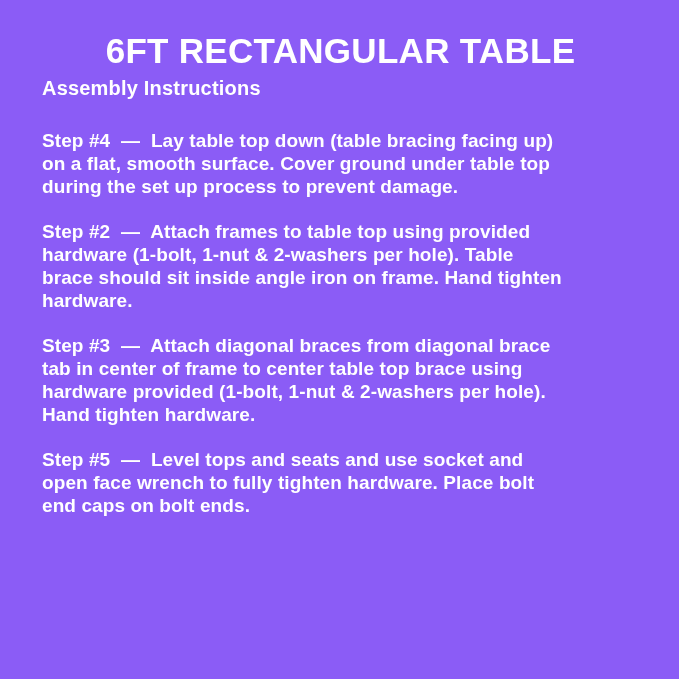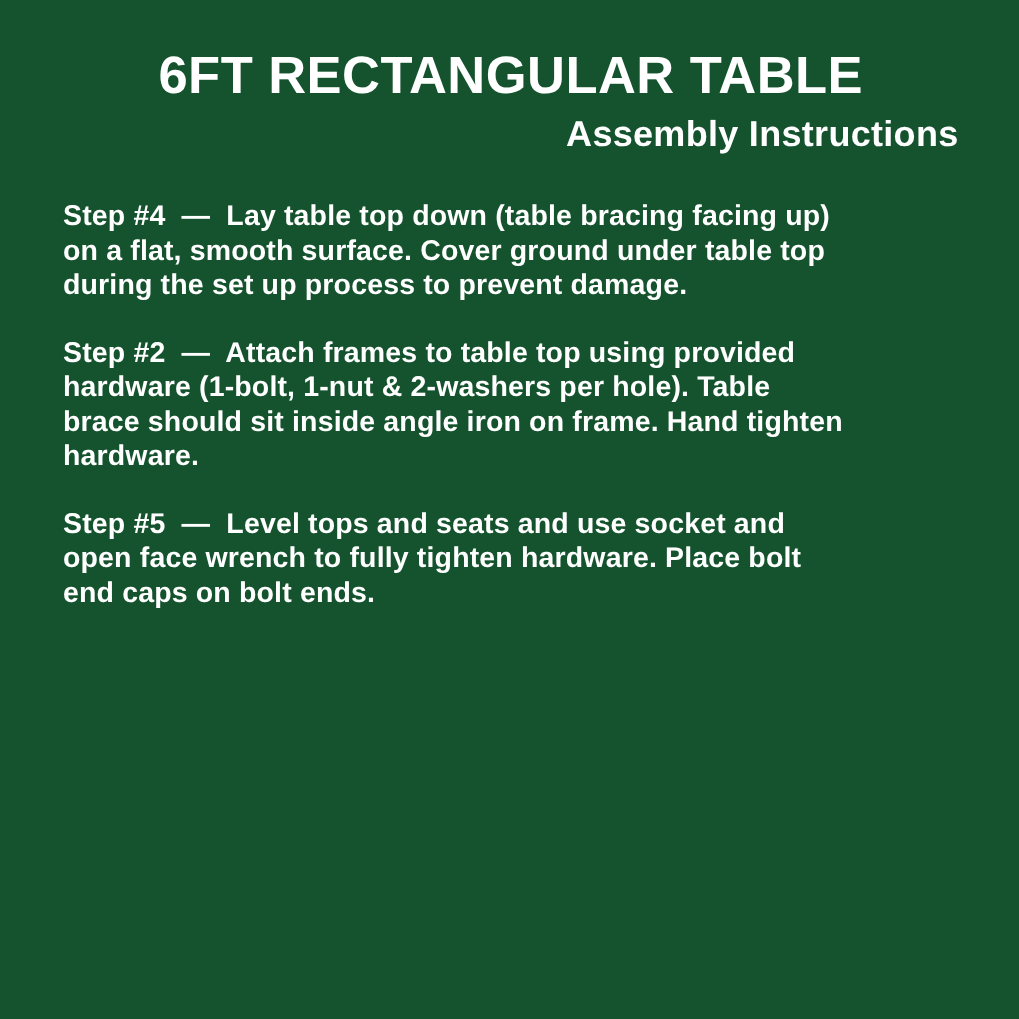--- a/index.html
+++ b/index.html
@@ -4,39 +4,39 @@
 <style>
   html, body {
     margin: 0;
     padding: 0;
     background: #000000;
   }
   .page {
     position: relative;
     width: 679px;
     height: 679px;
-    background: #14532d;
+    background: #8b5cf6;
     color: #ffffff;
     font-family: "Liberation Sans", sans-serif;
     font-weight: bold;
     box-sizing: border-box;
     padding: 32px 40px 0 42px;
     overflow: hidden;
   }
   .title {
     font-size: 35px;
     line-height: 1.1;
     text-align: center;
     margin: 0;
     letter-spacing: 0.3px;
   }
   .subtitle {
-    font-size: 24px;
+    font-size: 20px;
     line-height: 1.2;
-    text-align: right;
+    text-align: left;
     margin: 5px 0 16px 0;
     letter-spacing: 0.2px;
   }
   .steps {
     margin-top: 29px;
   }
   .step {
     font-size: 19px;
     line-height: 23px;
     margin: 0 0 22px 0;
@@ -54,17 +54,21 @@
   </header>
 
   <main class="steps">
     <p class="step">Step #4  —  Lay table top down (table bracing facing up)
 on a flat, smooth surface. Cover ground under table top
 during the set up process to prevent damage.</p>
     <p class="step">Step #2  —  Attach frames to table top using provided
 hardware (1-bolt, 1-nut &amp; 2-washers per hole). Table
 brace should sit inside angle iron on frame. Hand tighten
 hardware.</p>
+    <p class="step">Step #3  —  Attach diagonal braces from diagonal brace
+tab in center of frame to center table top brace using
+hardware provided (1-bolt, 1-nut &amp; 2-washers per hole).
+Hand tighten hardware.</p>
     <p class="step">Step #5  —  Level tops and seats and use socket and
 open face wrench to fully tighten hardware. Place bolt
 end caps on bolt ends.</p>
   </main>
 </div>
 
 </body></html>

